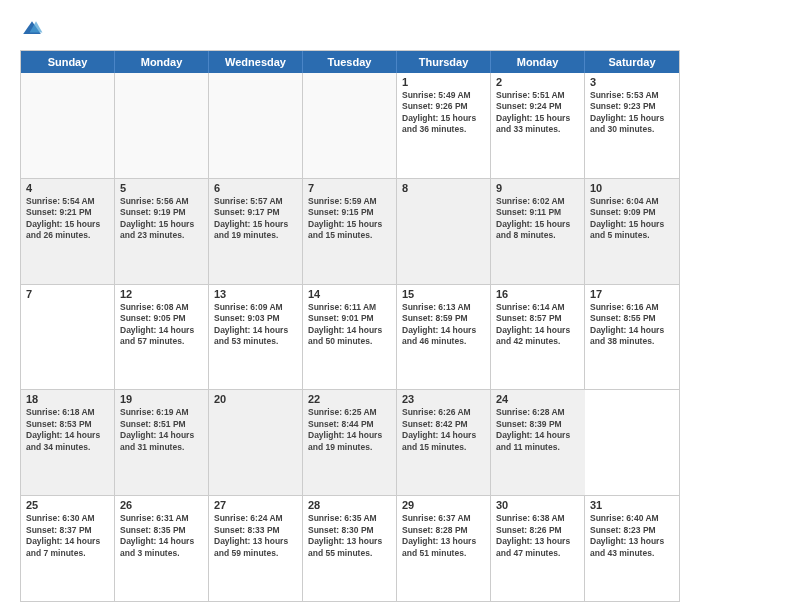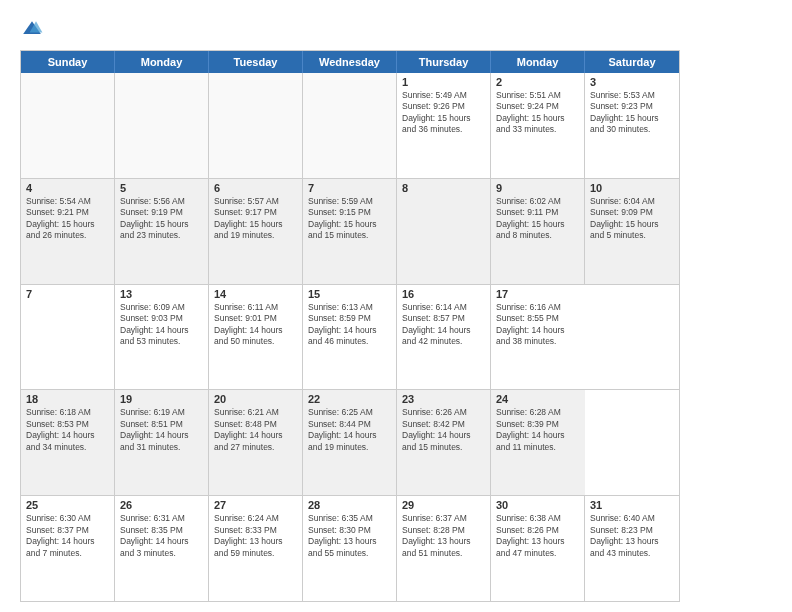--- a/index.html
+++ b/index.html
@@ -108,20 +108,21 @@
       font-size: 11px;
       font-weight: bold;
       color: #333;
       margin-bottom: 2px;
       display: block;
     }
     .day-detail {
       font-size: 8.5px;
       color: #444;
       line-height: 1.35;
+      font-weight: bold;
     }
   </style>
 </head>
 <body>
 
 <div class="page">
   <div class="header">
     <div class="logo">
       <svg class="logo-icon" viewBox="0 0 30 30">
         <polygon points="15,4 26,20 4,20" fill="#2b6cb0"></polygon>
@@ -135,22 +136,22 @@
     <div class="title-block">
       <div class="main-title"></div>
       <div class="subtitle"></div>
     </div>
   </div>
 
   <div class="calendar">
     <div class="cal-header">
     <div class="cal-header-cell">Sunday</div>
         <div class="cal-header-cell">Monday</div>
+        <div class="cal-header-cell">Wednesday</div>
         <div class="cal-header-cell">Tuesday</div>
-        <div class="cal-header-cell">Wednesday</div>
         <div class="cal-header-cell">Thursday</div>
         <div class="cal-header-cell">Monday</div>
         <div class="cal-header-cell">Saturday</div>
       </div>
     <div class="cal-body">
     <div class="cal-row">
           <div class="cal-cell empty"></div>
           <div class="cal-cell empty"></div>
           <div class="cal-cell empty"></div>
           <div class="cal-cell empty"></div>
@@ -221,20 +222,27 @@
 Sunset: 9:09 PM
 Daylight: 15 hours
 and 5 minutes.</div>
           </div>
         </div>
         <div class="cal-row">
           <div class="cal-cell">
             <span class="day-number">7</span>
           </div>
           <div class="cal-cell">
+            <span class="day-number">12</span>
+            <div class="day-detail">Sunrise: 6:08 AM
+Sunset: 9:05 PM
+Daylight: 14 hours
+and 57 minutes.</div>
+          </div>
+          <div class="cal-cell">
             <span class="day-number">13</span>
             <div class="day-detail">Sunrise: 6:09 AM
 Sunset: 9:03 PM
 Daylight: 14 hours
 and 53 minutes.</div>
           </div>
           <div class="cal-cell">
             <span class="day-number">14</span>
             <div class="day-detail">Sunrise: 6:11 AM
 Sunset: 9:01 PM
@@ -273,24 +281,20 @@
           </div>
           <div class="cal-cell shaded">
             <span class="day-number">19</span>
             <div class="day-detail">Sunrise: 6:19 AM
 Sunset: 8:51 PM
 Daylight: 14 hours
 and 31 minutes.</div>
           </div>
           <div class="cal-cell shaded">
             <span class="day-number">20</span>
-            <div class="day-detail">Sunrise: 6:21 AM
-Sunset: 8:48 PM
-Daylight: 14 hours
-and 27 minutes.</div>
           </div>
           <div class="cal-cell shaded">
             <span class="day-number">22</span>
             <div class="day-detail">Sunrise: 6:25 AM
 Sunset: 8:44 PM
 Daylight: 14 hours
 and 19 minutes.</div>
           </div>
           <div class="cal-cell shaded">
             <span class="day-number">23</span>

